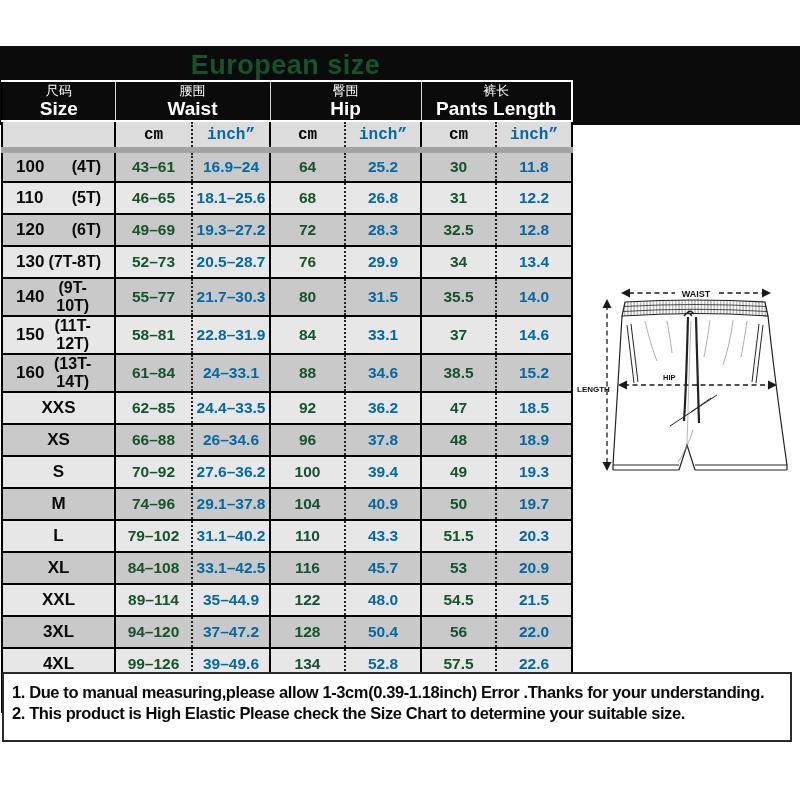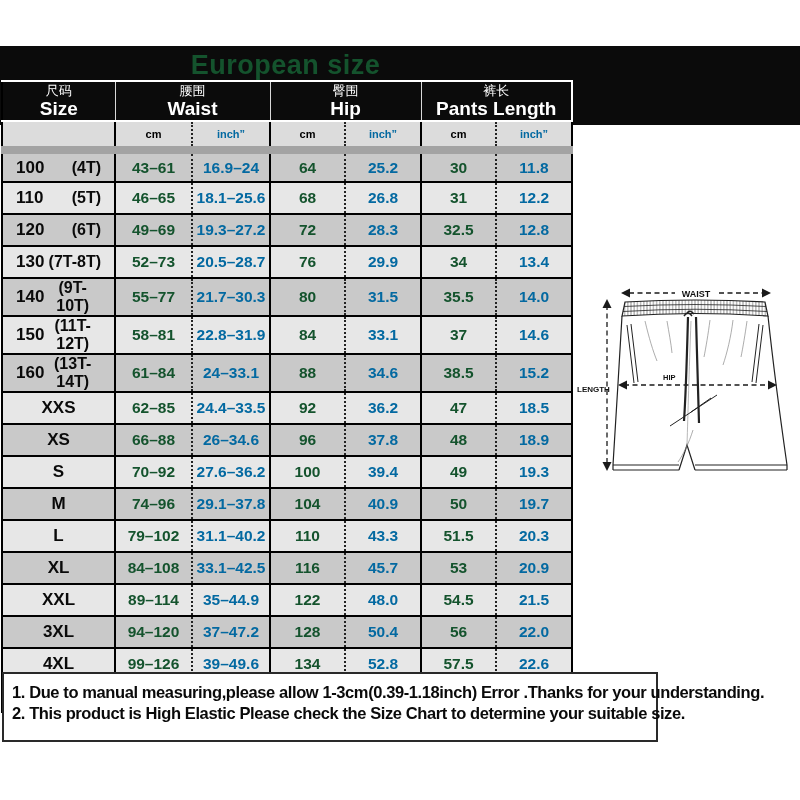--- a/index.html
+++ b/index.html
@@ -22,35 +22,35 @@
   table.size-table th, table.size-table td { padding:0; text-align:center; vertical-align:middle; }
   tr.group-row { height:40px; }
   tr.group-row th {
     background:#0b0b0b; color:#ffffff;
     border-right:1px solid #d9d9d9; border-bottom:2px solid #ffffff;
   }
   tr.group-row th:last-child { border-right:2px solid #ffffff; }
   .cn-label { display:block; font-size:13px; font-weight:normal; line-height:15px; }
   .en-label { display:block; font-size:19px; font-weight:bold; line-height:21px; }
   tr.unit-row { height:29px; }
-  tr.unit-row td { background:#dcdcdc; font-size:11px; font-weight:bold; border-bottom:8px solid #a3a3a3; }
+  tr.unit-row td { background:#dcdcdc; font-size:16px; font-weight:bold; border-bottom:6px solid #a3a3a3;font-family:Liberation Mono, monospace; }
   tbody tr { height:32px; }
   tbody tr:nth-child(odd) td { background:#c9c9c9; }
   tbody tr:nth-child(even) td { background:#e7e7e7; }
   tbody td { border-bottom:2px solid #000; font-size:15.5px; font-weight:bold; color:#0a0a0a; }
   .sep-solid { border-right:2px solid #000; }
   .sep-dot   { border-right:2px dotted #222; }
   td.inch-val, .inch-hdr { color:#0369a1; }
   td.cm-val { color:#14532d; }
   .size-wrap { display:flex; justify-content:space-between; align-items:center; padding:0 13px; font-size:17px; font-weight:bold; }
   .size-wrap.no-tag { justify-content:center; }
   .size-tag { font-size:16px; }
   
   .note-box {
-    position:absolute; left:2px; top:672px; width:656px; height:70px;
+    position:absolute; left:2px; top:672px; width:790px; height:70px;
     border:2px solid #2a2a2a; background:#ffffff; padding:8px 6px 0 8px; box-sizing:border-box;
   }
   .note-line { font-size:16.5px; font-weight:bold; color:#0a0a0a; line-height:21px; letter-spacing:-0.4px; white-space:nowrap; }
   
   .diagram { position:absolute; left:575px; top:243px; width:220px; height:255px; }
 </style>
 </head>
 <body>
 
 <div class="black-band"></div>

